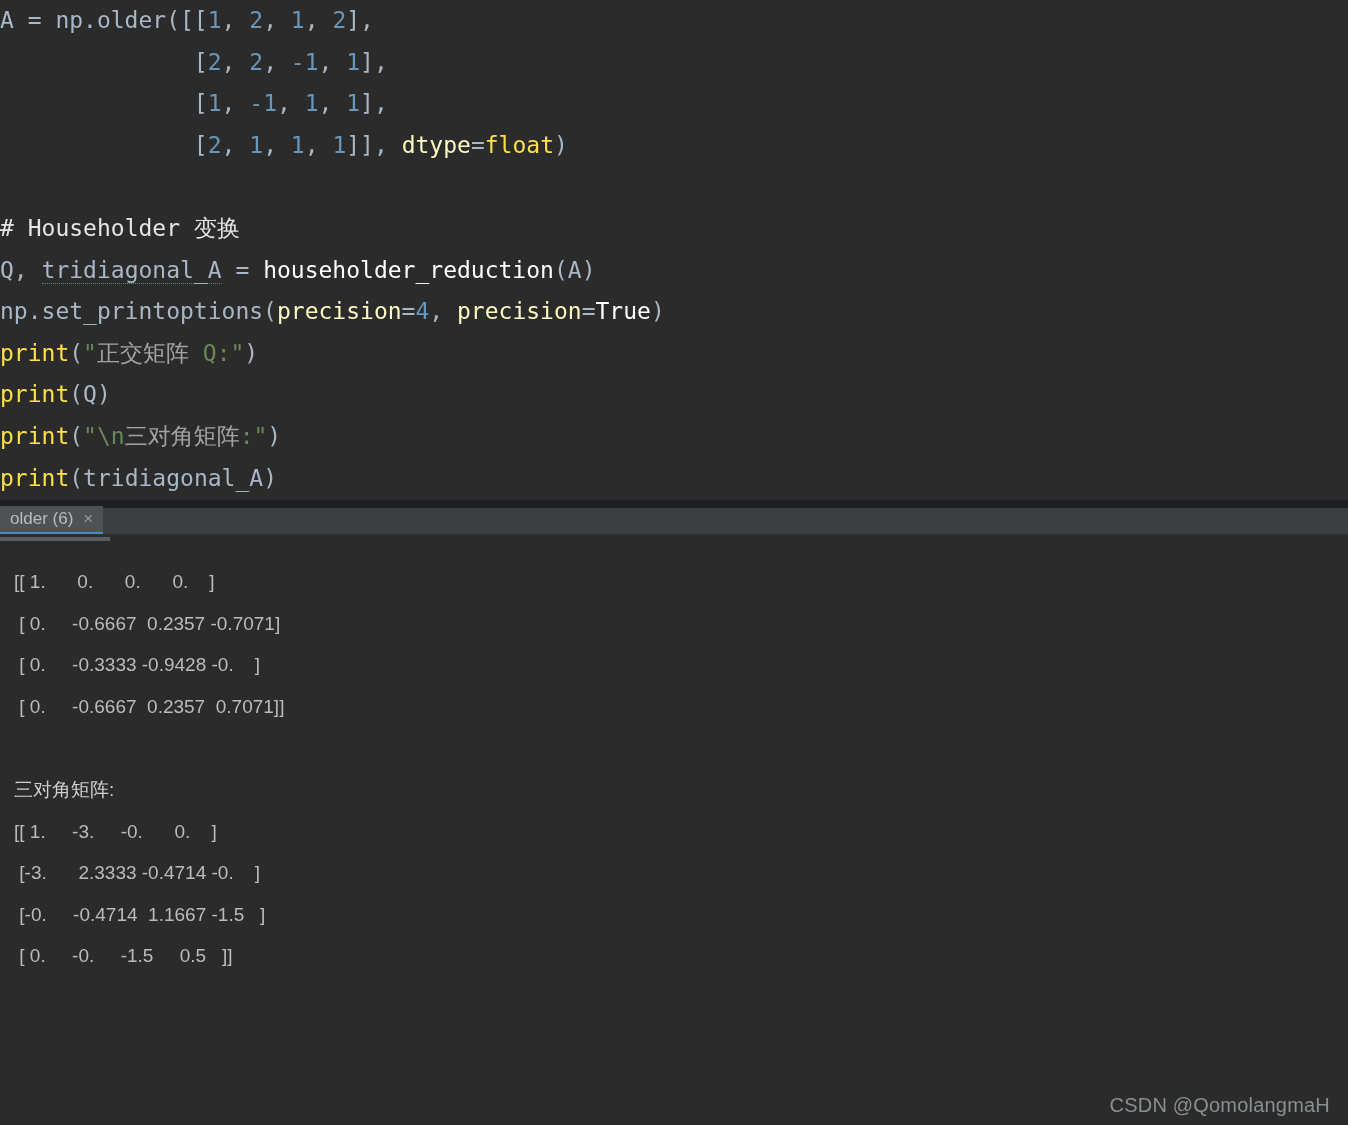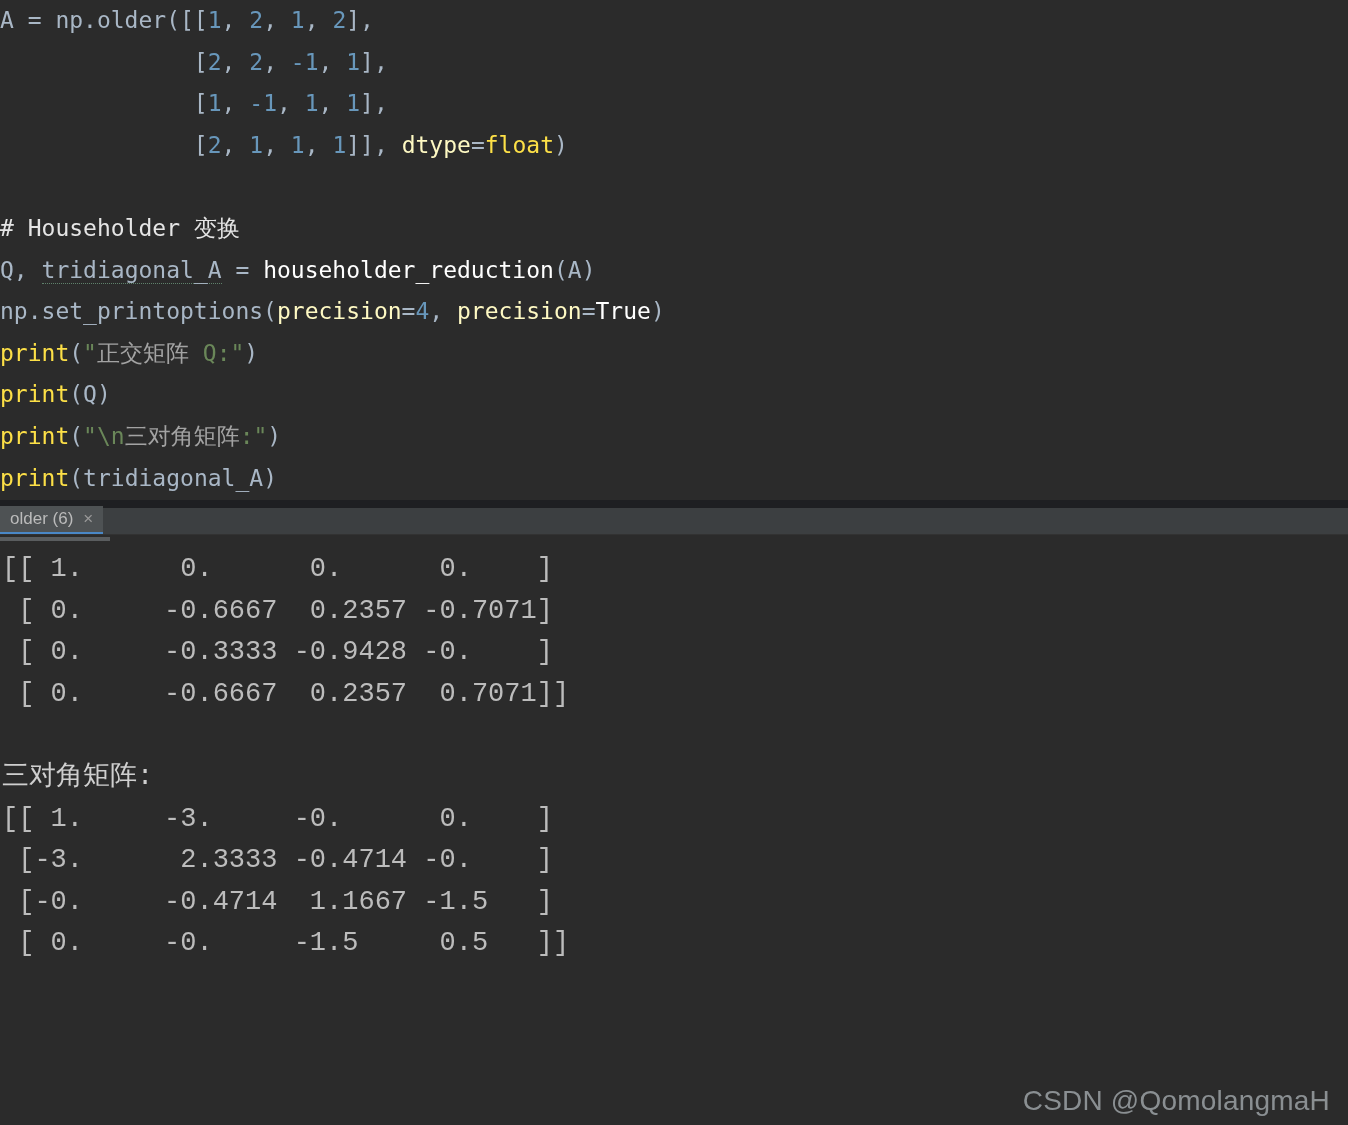--- a/index.html
+++ b/index.html
@@ -16,23 +16,23 @@
   .tok-string{color:#6a8759}
   .tok-comment{color:#e5e5e5}
   .tok-cjk{color:#a3a3a3}
   .squiggle{border-bottom:1px dotted #5f826b}
   .split{height:8px;background:#1e1f22}
   .tabbar{height:26px;background:#3c3f41;border-bottom:1px solid #323232;display:flex;align-items:flex-end}
   .tab{height:26px;display:flex;align-items:center;padding:0 10px;font-size:17px;color:#bbb;background:#4e5254;border-bottom:2px solid #4a88c7;font-family:"Segoe UI","Arial",sans-serif}
   .tab .close{margin-left:10px;color:#999;font-size:17px}
   .scroll-hint{height:4px;background:#5a5d5f;width:110px;margin-top:2px}
   .console{background:#2b2b2b;padding-top:8px;padding-left:2px}
-  .console pre{margin:0;padding:0;font-family:Liberation Mono, monospace;font-size:27px;line-height:41.6px;color:#bcbcbc;white-space:pre}
+  .console pre{margin:12px;padding:0;font-family:Liberation Sans, sans-serif;font-size:19px;line-height:41.6px;color:#bcbcbc;white-space:pre}
   .console .tri{color:#cfcfcf}
-  .watermark{position:absolute;right:18px;bottom:8px;color:#8a8f92;font-size:28px;font-family:"Segoe UI","Arial",sans-serif;letter-spacing:0.2px}
+  .watermark{position:absolute;right:18px;bottom:8px;color:#8a8f92;font-size:20px;font-family:"Segoe UI","Arial",sans-serif;letter-spacing:0.2px}
 </style>
 </head>
 <body>
 
 <div class="editor">
 <pre><span class="tok-ident"><span>A = np.older([[</span></span><span class="tok-number">1</span><span class="tok-default">, </span><span class="tok-number">2</span><span class="tok-default">, </span><span class="tok-number">1</span><span class="tok-default">, </span><span class="tok-number">2</span><span class="tok-default">],</span>
 <span class="tok-default">              [</span><span class="tok-number">2</span><span class="tok-default">, </span><span class="tok-number">2</span><span class="tok-default">, </span><span class="tok-number">-1</span><span class="tok-default">, </span><span class="tok-number">1</span><span class="tok-default">],</span>
 <span class="tok-default">              [</span><span class="tok-number">1</span><span class="tok-default">, </span><span class="tok-number">-1</span><span class="tok-default">, </span><span class="tok-number">1</span><span class="tok-default">, </span><span class="tok-number">1</span><span class="tok-default">],</span>
 <span class="tok-default">              [</span><span class="tok-number">2</span><span class="tok-default">, </span><span class="tok-number">1</span><span class="tok-default">, </span><span class="tok-number">1</span><span class="tok-default">, </span><span class="tok-number">1</span><span class="tok-default">]], </span><span class="tok-kwarg">dtype</span><span class="tok-default">=</span><span class="tok-builtin">float</span><span class="tok-default">)</span>
 <span></span>

